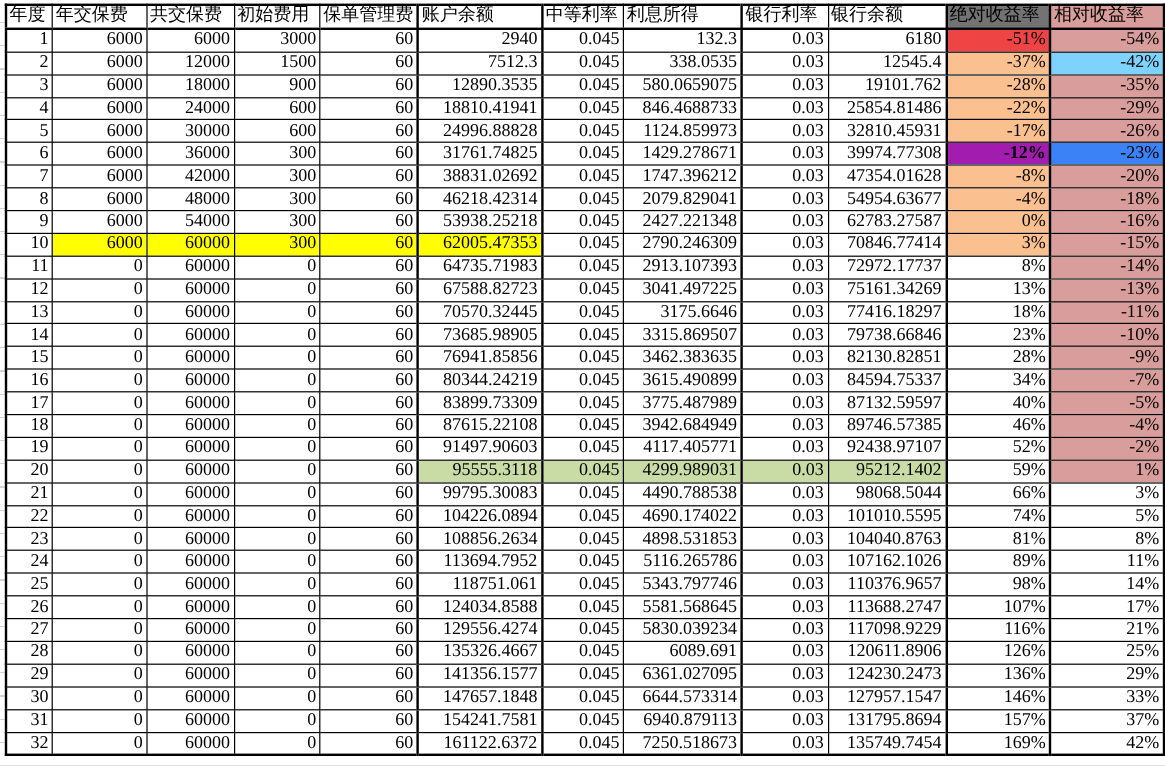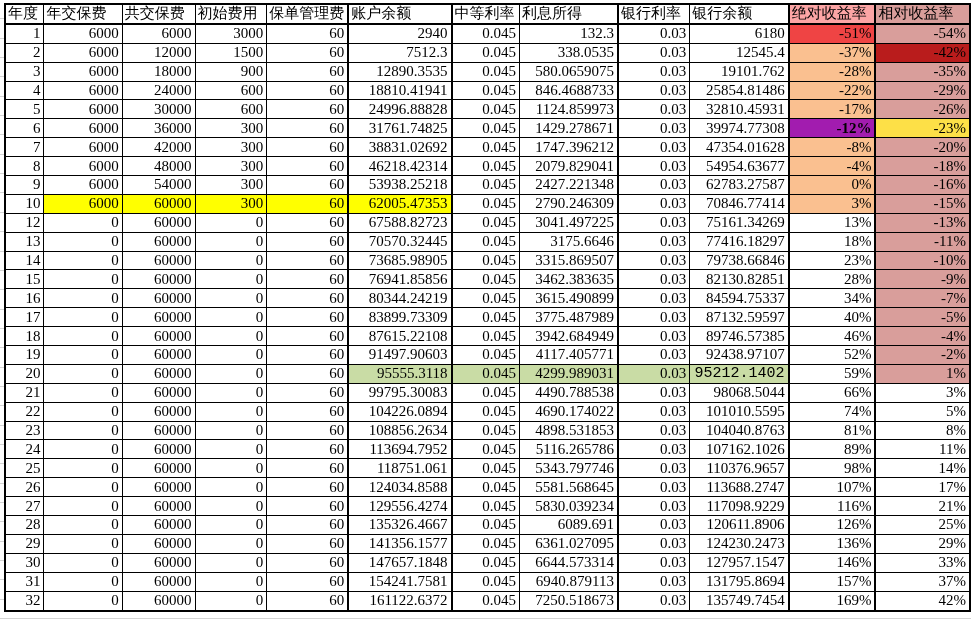--- a/index.html
+++ b/index.html
@@ -60,21 +60,21 @@
           <th>年度</th>
           <th>年交保费</th>
           <th>共交保费</th>
           <th>初始费用</th>
           <th>保单管理费</th>
           <th>账户余额</th>
           <th>中等利率</th>
           <th>利息所得</th>
           <th>银行利率</th>
           <th>银行余额</th>
-          <th style="background-color: #fca5a5;">绝对收益率</th>
+          <th style="background-color: #737373;">绝对收益率</th>
           <th style="background-color: rgb(217, 158, 155);">相对收益率</th>
         </tr>
     </thead>
     <tbody>
         <tr>
           <td>1</td>
           <td>6000</td>
           <td>6000</td>
           <td>3000</td>
           <td>60</td>
@@ -91,21 +91,21 @@
           <td>6000</td>
           <td>12000</td>
           <td>1500</td>
           <td>60</td>
           <td>7512.3</td>
           <td>0.045</td>
           <td>338.0535</td>
           <td>0.03</td>
           <td>12545.4</td>
           <td style="background-color: rgb(250, 192, 144);">-37%</td>
-          <td style="background-color: #b91c1c;">-42%</td>
+          <td style="background-color: #7dd3fc;">-42%</td>
         </tr>
         <tr>
           <td>3</td>
           <td>6000</td>
           <td>18000</td>
           <td>900</td>
           <td>60</td>
           <td>12890.3535</td>
           <td>0.045</td>
           <td>580.0659075</td>
@@ -147,21 +147,21 @@
           <td>6000</td>
           <td>36000</td>
           <td>300</td>
           <td>60</td>
           <td>31761.74825</td>
           <td>0.045</td>
           <td>1429.278671</td>
           <td>0.03</td>
           <td>39974.77308</td>
           <td style="background-color: #a21caf; font-weight: bold;">-12%</td>
-          <td style="background-color: #fde047; text-align: right;">-23%</td>
+          <td style="background-color: #3b82f6; text-align: right;">-23%</td>
         </tr>
         <tr>
           <td>7</td>
           <td>6000</td>
           <td>42000</td>
           <td>300</td>
           <td>60</td>
           <td>38831.02692</td>
           <td>0.045</td>
           <td>1747.396212</td>
@@ -206,20 +206,34 @@
           <td style="background-color: rgb(255, 255, 0);">60</td>
           <td style="background-color: rgb(255, 255, 0);">62005.47353</td>
           <td>0.045</td>
           <td>2790.246309</td>
           <td>0.03</td>
           <td>70846.77414</td>
           <td style="background-color: rgb(250, 192, 144);">3%</td>
           <td style="background-color: rgb(217, 158, 155);">-15%</td>
         </tr>
         <tr>
+          <td>11</td>
+          <td>0</td>
+          <td>60000</td>
+          <td>0</td>
+          <td>60</td>
+          <td>64735.71983</td>
+          <td>0.045</td>
+          <td>2913.107393</td>
+          <td>0.03</td>
+          <td>72972.17737</td>
+          <td>8%</td>
+          <td style="background-color: rgb(217, 158, 155);">-14%</td>
+        </tr>
+        <tr>
           <td>12</td>
           <td>0</td>
           <td>60000</td>
           <td>0</td>
           <td>60</td>
           <td>67588.82723</td>
           <td>0.045</td>
           <td>3041.497225</td>
           <td>0.03</td>
           <td>75161.34269</td>
@@ -327,21 +341,21 @@
         <tr>
           <td>20</td>
           <td>0</td>
           <td>60000</td>
           <td>0</td>
           <td>60</td>
           <td style="background-color: rgb(201, 220, 165);">95555.3118</td>
           <td style="background-color: rgb(201, 220, 165);">0.045</td>
           <td style="background-color: rgb(201, 220, 165);">4299.989031</td>
           <td style="background-color: rgb(201, 220, 165);">0.03</td>
-          <td style="background-color: rgb(201, 220, 165); font-family: Liberation Mono, monospace;">95212.1402</td>
+          <td style="background-color: rgb(201, 220, 165);">95212.1402</td>
           <td>59%</td>
           <td style="background-color: rgb(217, 158, 155);">1%</td>
         </tr>
         <tr>
           <td>21</td>
           <td>0</td>
           <td>60000</td>
           <td>0</td>
           <td>60</td>
           <td>99795.30083</td>

